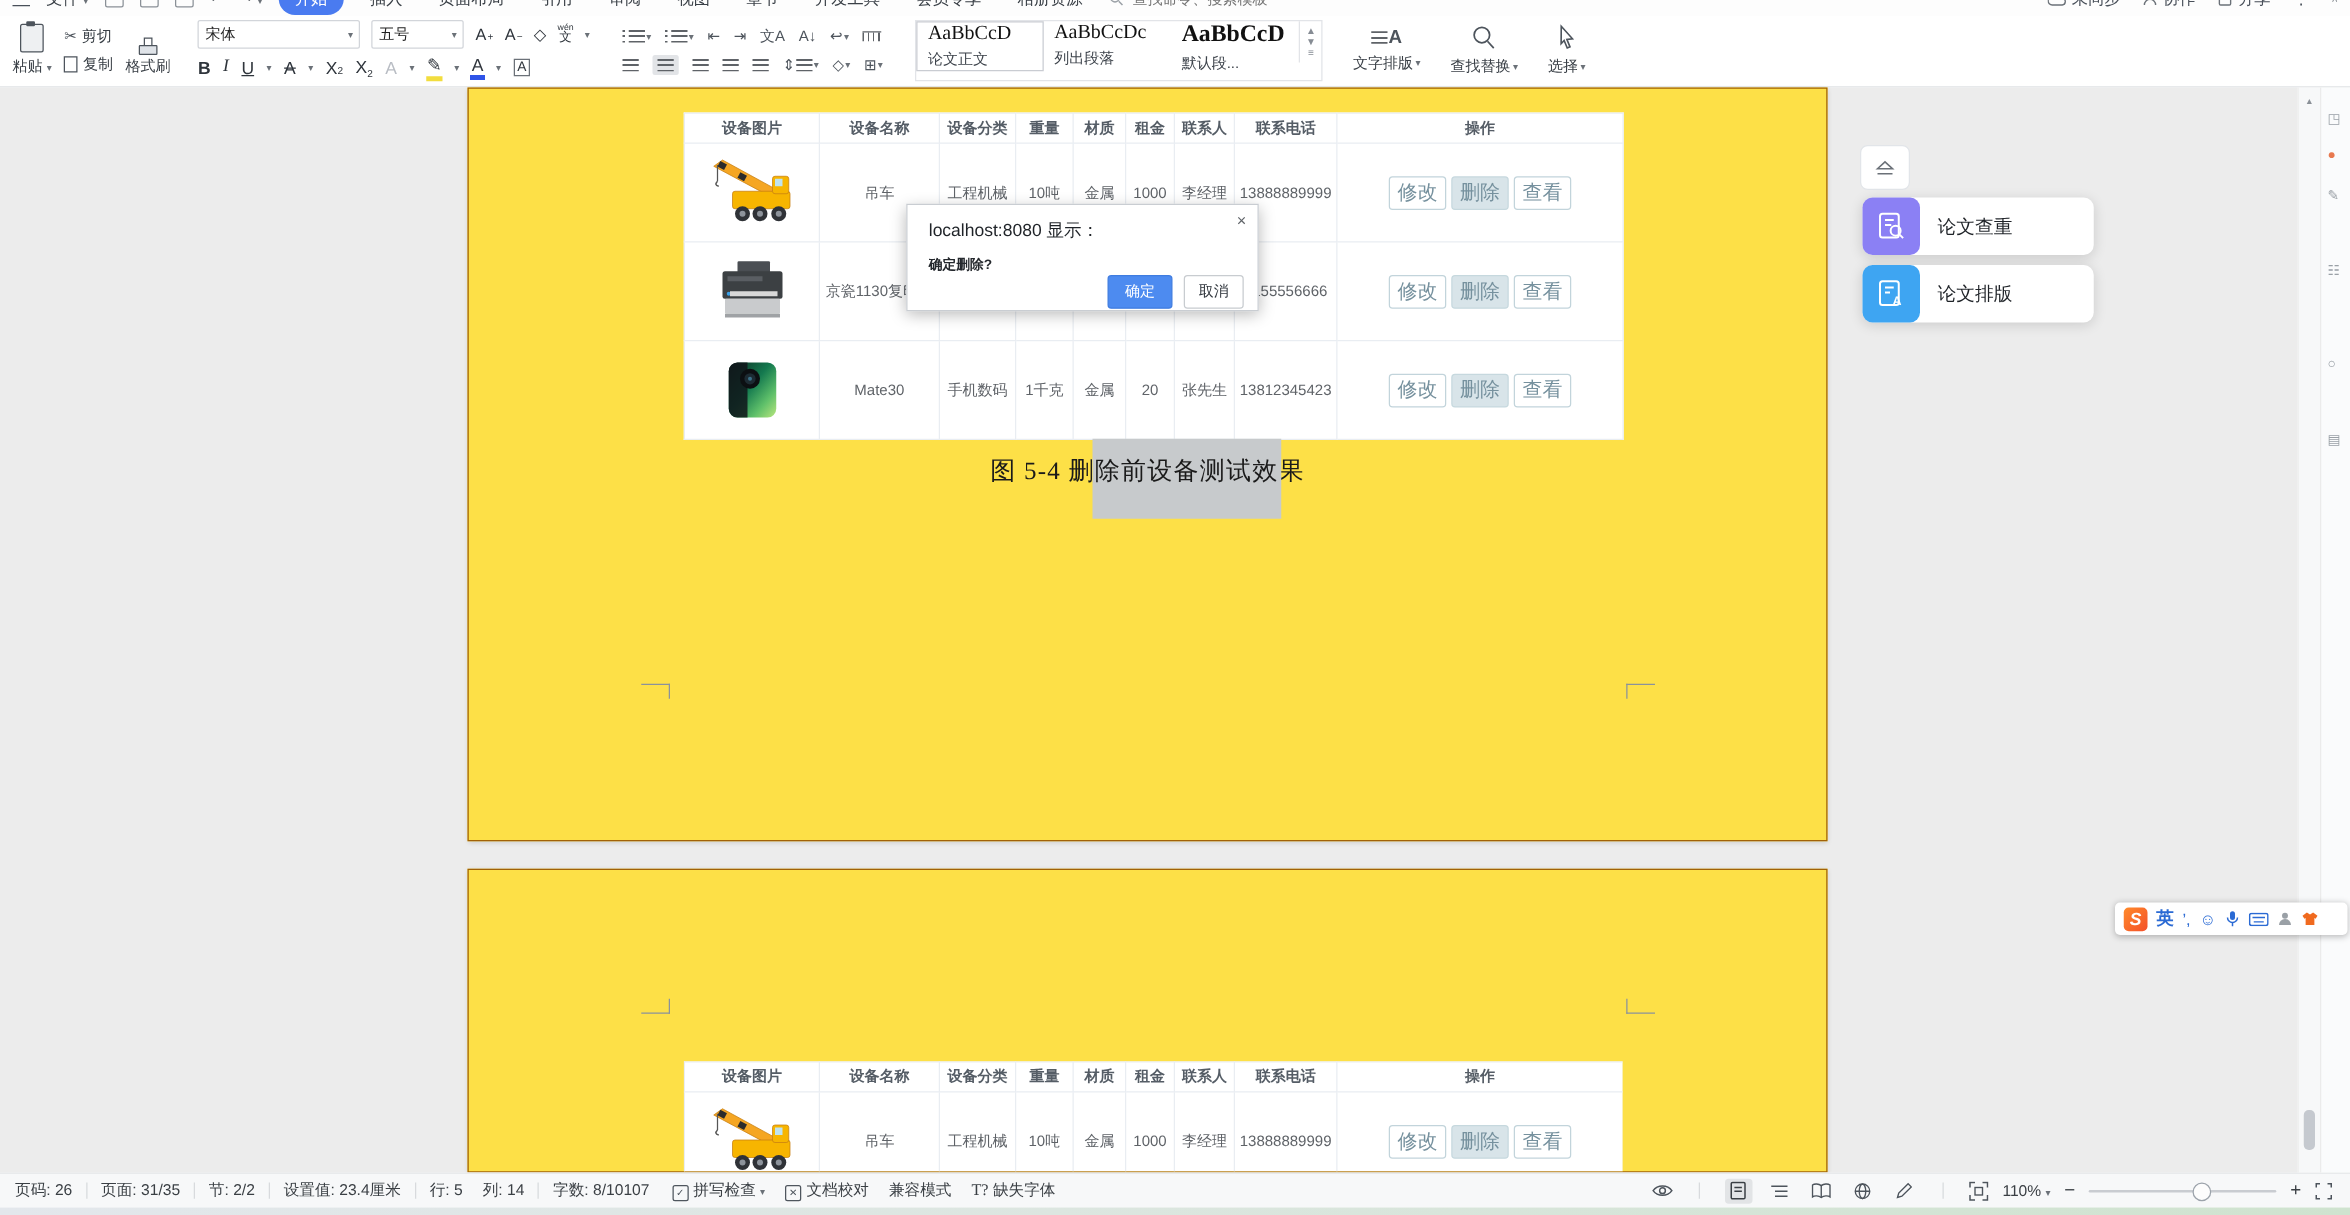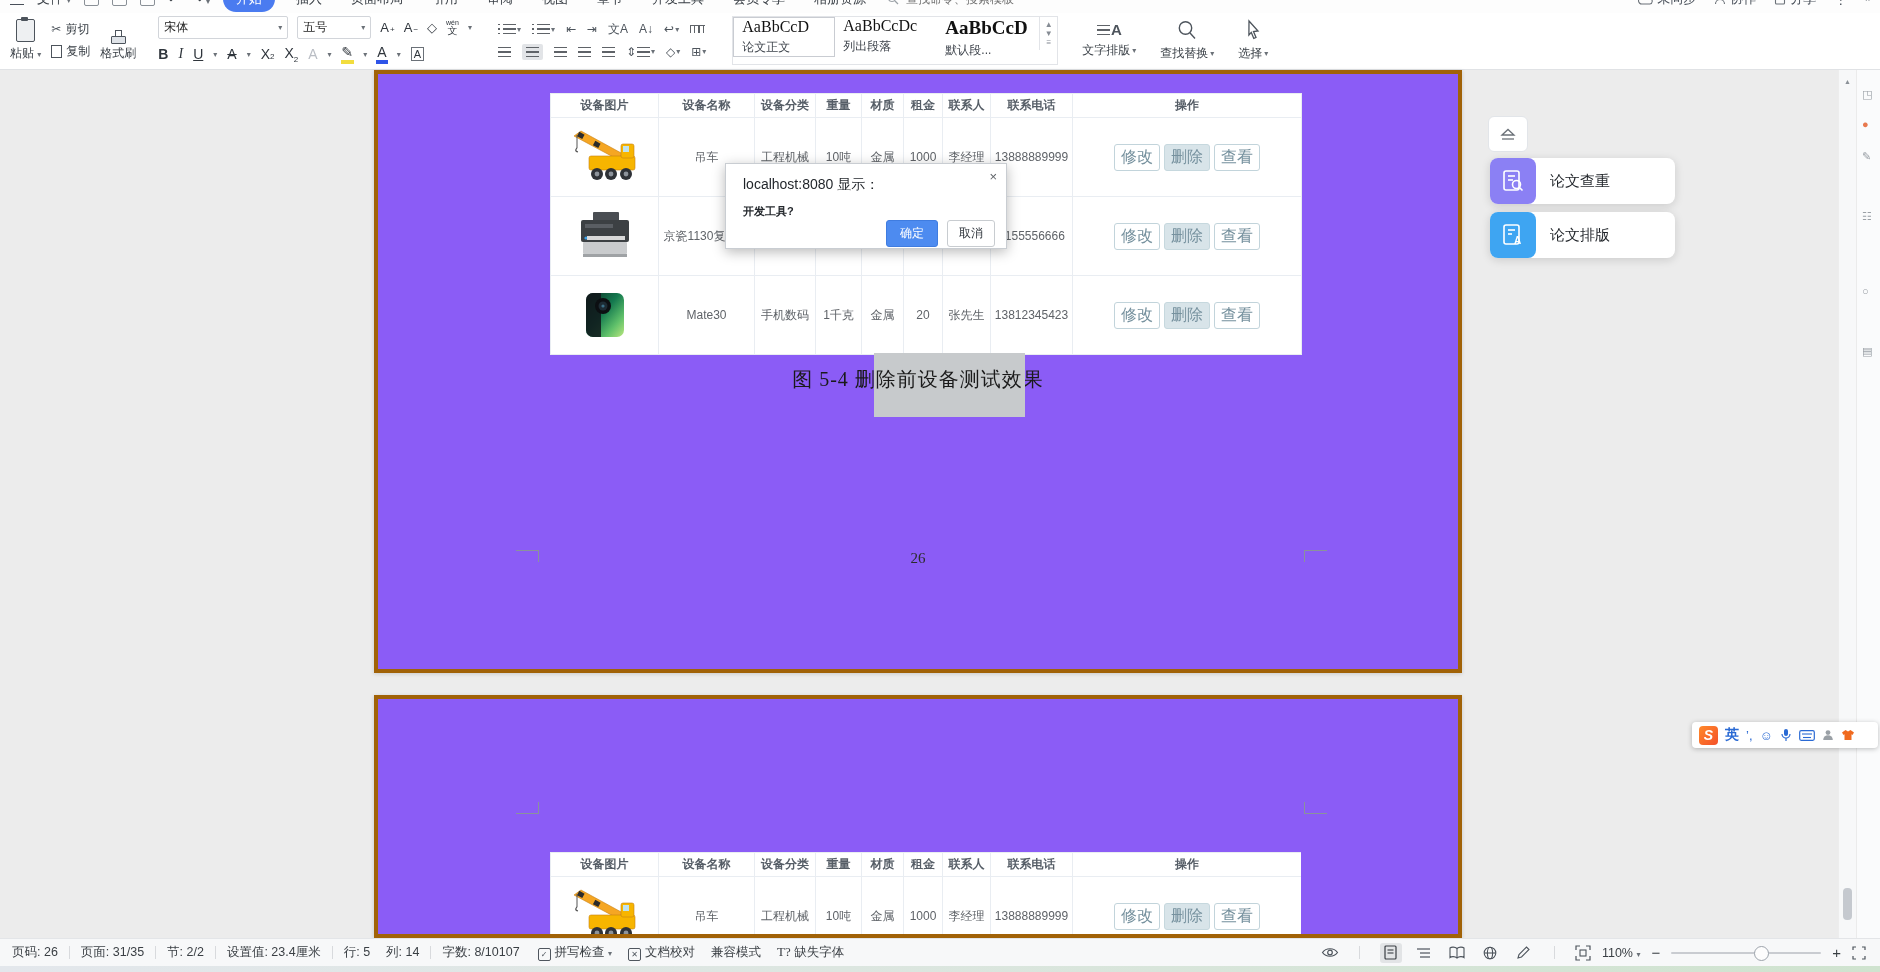--- a/index.html
+++ b/index.html
@@ -64,21 +64,21 @@
   .gcard.sel{border:1px solid #c9ccd2;}
   .gsample{font-family:"Liberation Serif","DejaVu Serif",serif;font-size:16px;color:#111;white-space:nowrap;}
   .gbold .gsample{font-weight:bold;font-size:19px;}
   .gname{font-size:12px;color:#3d434b;}
   .garrows{width:17px;border-left:1px solid #e2e4e8;display:flex;flex-direction:column;align-items:center;justify-content:space-between;padding:3px 0;color:#868c94;font-size:8px;}
   .bigbtn{display:flex;flex-direction:column;align-items:center;gap:4px;font-size:12px;color:#3a4047;margin-left:24px;}
   .bigbtn .lbl{display:flex;align-items:center;gap:2px;}
 
   
   .workspace{position:absolute;left:0;top:70px;width:100%;height:868px;background:#ececec;}
-  .page{position:absolute;left:374px;width:1088px;background:#8b5cf6;border:4px solid #a16207;box-sizing:border-box;box-shadow:0 1px 4px rgba(0,0,0,.15);}
+  .page{position:absolute;left:374px;width:1088px;background:#fde047;border:1px solid #a16207;box-sizing:border-box;box-shadow:0 1px 4px rgba(0,0,0,.15);}
   .page1{top:0;height:603px;}
   .page2{top:625px;height:243px;overflow:hidden;}
 
   table.dev{border-collapse:collapse;table-layout:fixed;width:751px;font-size:12px;background:#fff;}
   table.dev th,table.dev td{border:1px solid #e9edf2;text-align:center;overflow:hidden;white-space:nowrap;}
   table.dev th{height:21px;font-weight:bold;color:#555d66;font-size:12px;}
   table.dev td{height:76px;color:#5f6368;}
   .t1{position:absolute;left:172px;top:19px;}
   .t2wrap{position:absolute;left:172px;top:153px;width:751px;height:90px;overflow:hidden;}
   .chip{display:inline-block;padding:2px 6px;border:1px solid #c2d4db;border-radius:3px;font-size:16px;color:#76919e;background:#fff;margin:0 2px;}
@@ -470,21 +470,20 @@
           </tr>
         </tbody>
       </table>
 
       <div class="caption">
         <span>图 5-4 删</span><span class="hlsel">除前设备测试效</span><span>果</span>
       </div>
 
       <span class="cmark cm-tl" style="left:138px;top:476px;"></span>
       <span class="cmark cm-tr" style="left:926px;top:476px;"></span>
-      <div class="pageno">26</div>
     </div>
 
     <div class="page page2">
       <span class="cmark cm-bl" style="left:138px;top:103px;"></span>
       <span class="cmark cm-br" style="left:926px;top:103px;"></span>
       <div class="t2wrap">
         <table class="dev">
           <colgroup>
               <col style="width:108px">
               <col style="width:96px">
@@ -541,21 +540,21 @@
               </td>
             </tr>
           </tbody>
         </table>
       </div>
     </div>
 
     <div class="dialog">
       <span class="dlg-title">localhost:8080 显示：</span>
       <span class="dlg-close">×</span>
-      <span class="dlg-msg">开发工具?</span>
+      <span class="dlg-msg">确定删除?</span>
       <div class="dlg-btns">
         <span class="btn-ok">确定</span>
         <span class="btn-cancel">取消</span>
       </div>
     </div>
 
     <div class="eject">
       <svg class="sic" width="16" height="13" viewBox="0 0 16 13">
           <path d="M2 7 L8 1.5 L14 7 Z" fill="none" stroke="#6b7178" stroke-width="1.3"></path>
           <line x1="2" y1="11" x2="14" y2="11" stroke="#6b7178" stroke-width="1.3"></line>

